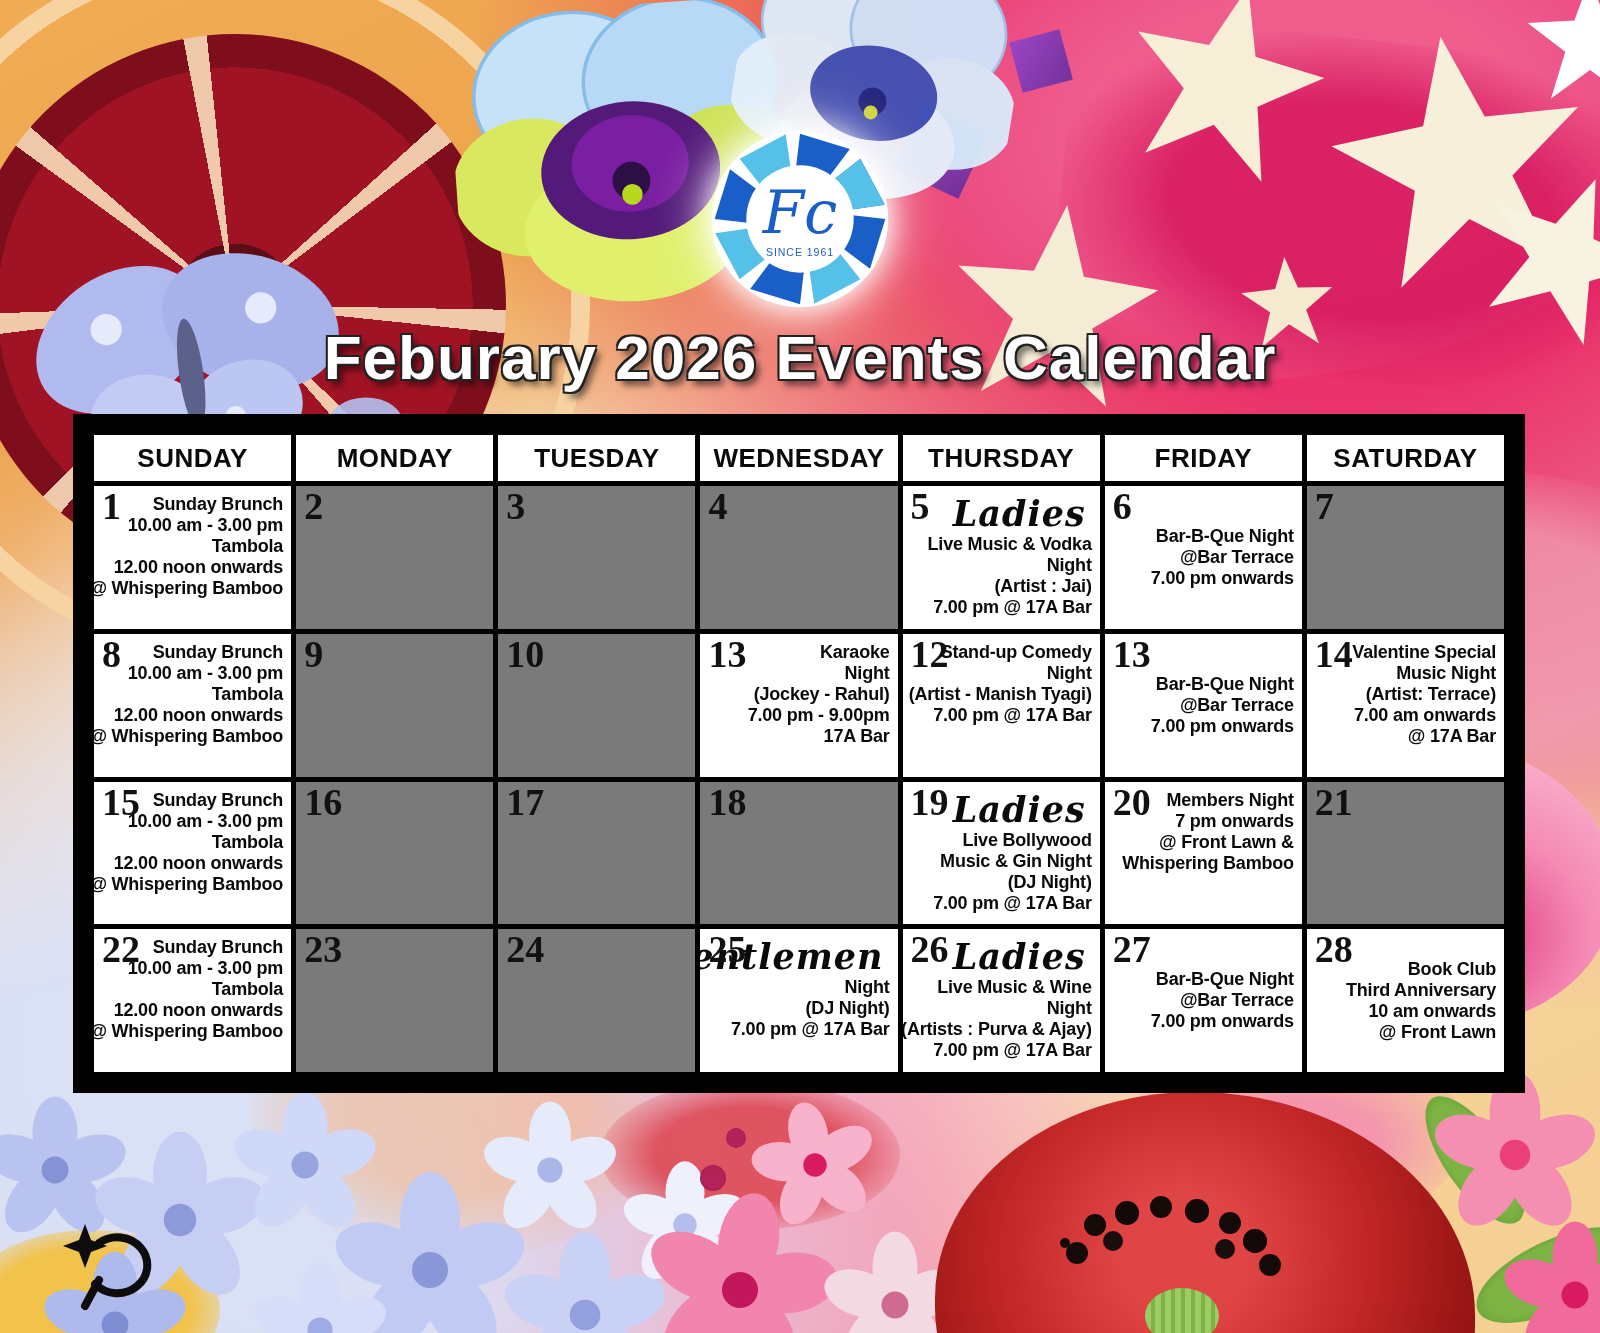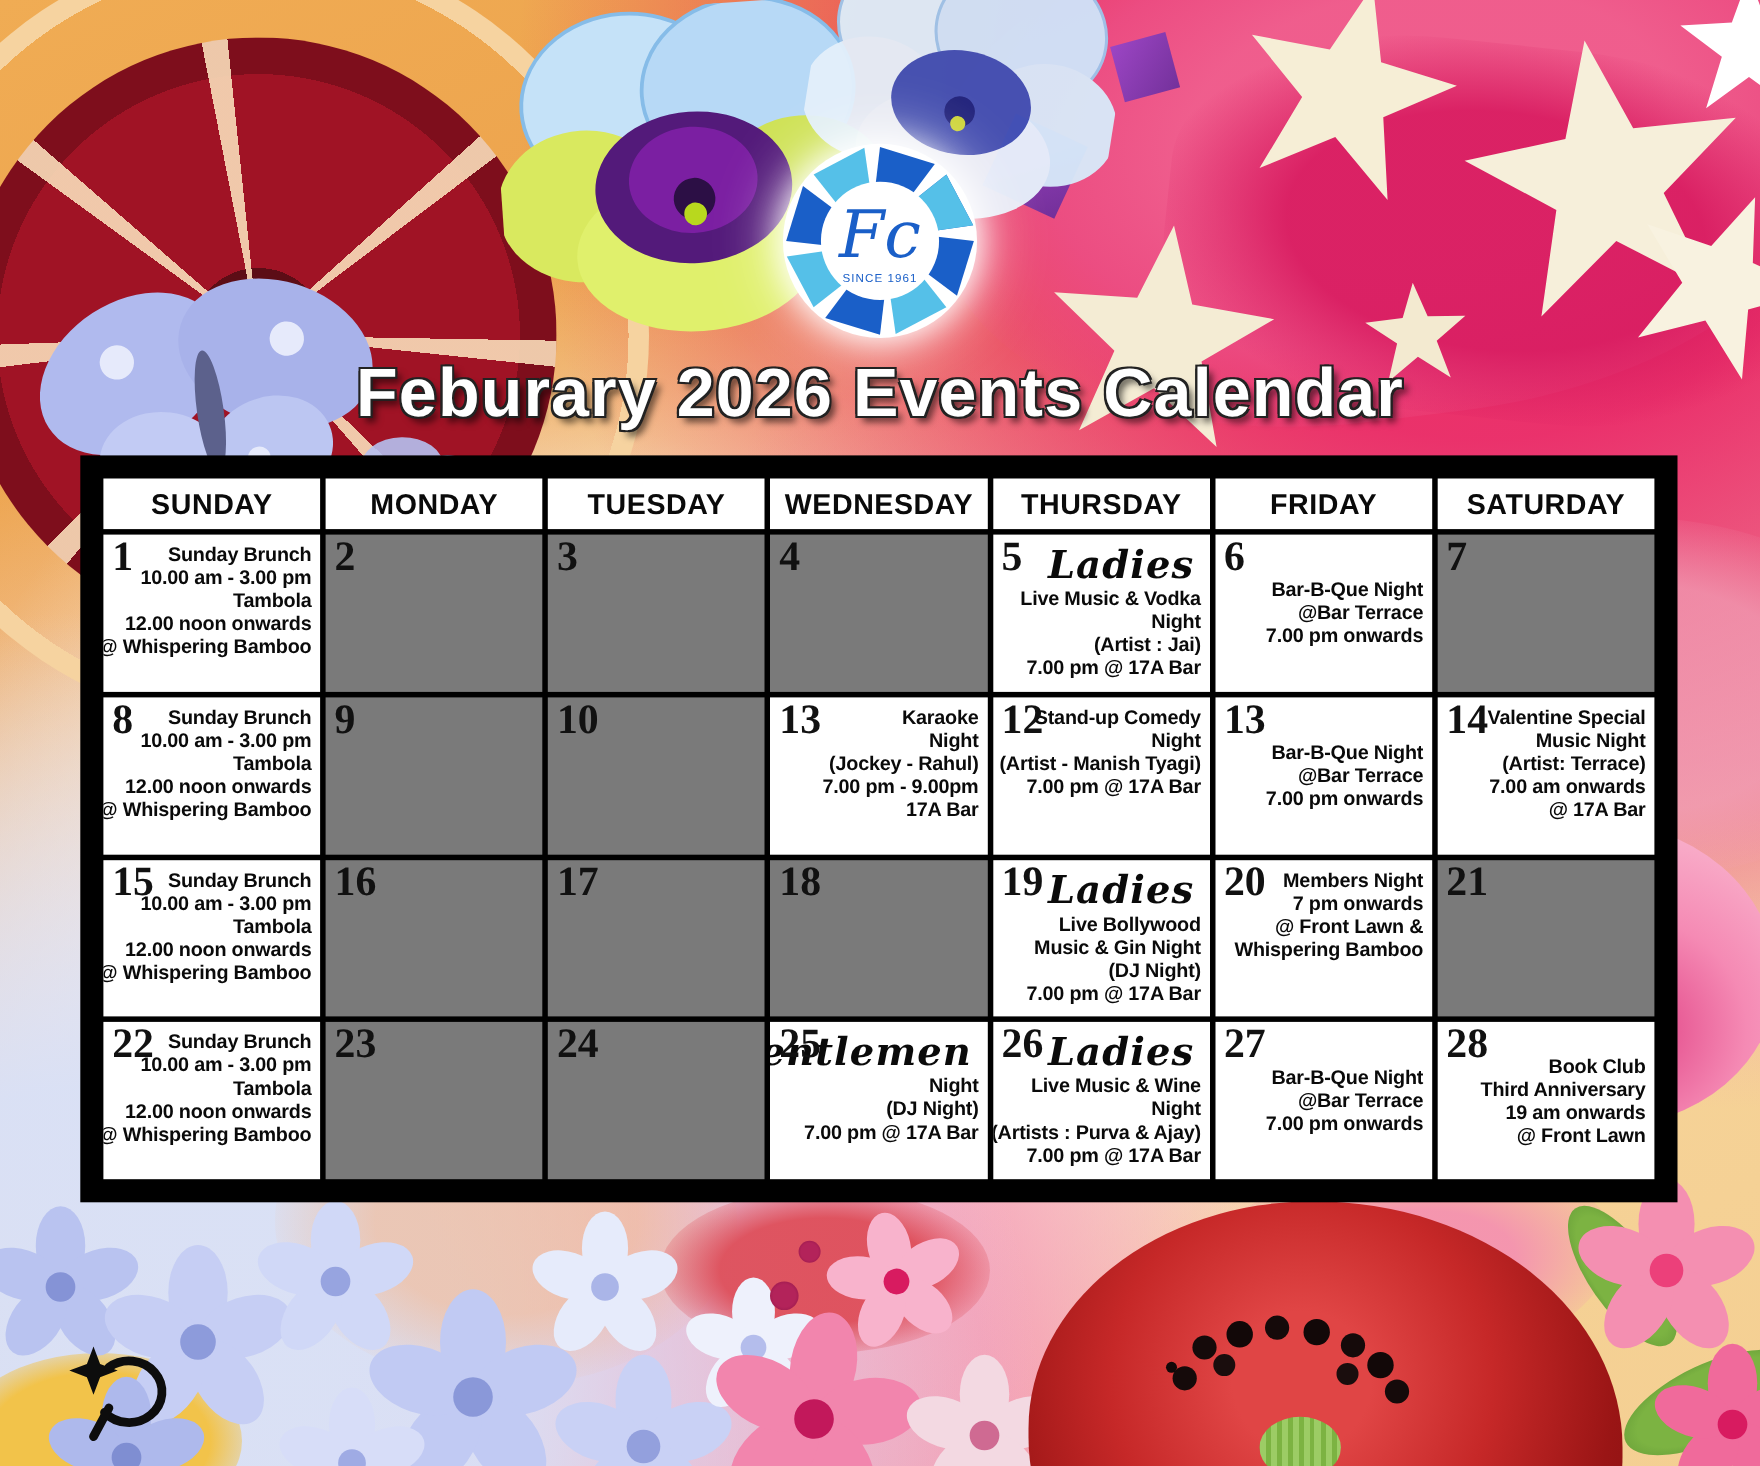--- a/index.html
+++ b/index.html
@@ -432,21 +432,21 @@
           <span class="line">Bar-B-Que Night</span>
           <span class="line">@Bar Terrace</span>
           <span class="line">7.00 pm onwards</span>
         </div>
       </div>
       <div class="cell filled">
         <span class="dnum">28</span>
         <div class="lines centered">
           <span class="line">Book Club</span>
           <span class="line">Third Anniversary</span>
-          <span class="line">19 am onwards</span>
+          <span class="line">10 am onwards</span>
           <span class="line">@ Front Lawn</span>
         </div>
       </div>
     </div>
 
   <svg class="abs" id="watermark" viewBox="0 0 120 100">
     <path d="M30,6 L36,22 L52,28 L36,34 L30,50 L24,34 L8,28 L24,22 Z" fill="#0d0d0d"></path>
     <path d="M44,25 A30,28 0 1 1 40,66" fill="none" stroke="#0d0d0d" stroke-width="8" stroke-linecap="round"></path>
     <path d="M44,62 L30,88" fill="none" stroke="#0d0d0d" stroke-width="8" stroke-linecap="round"></path>
   </svg>

